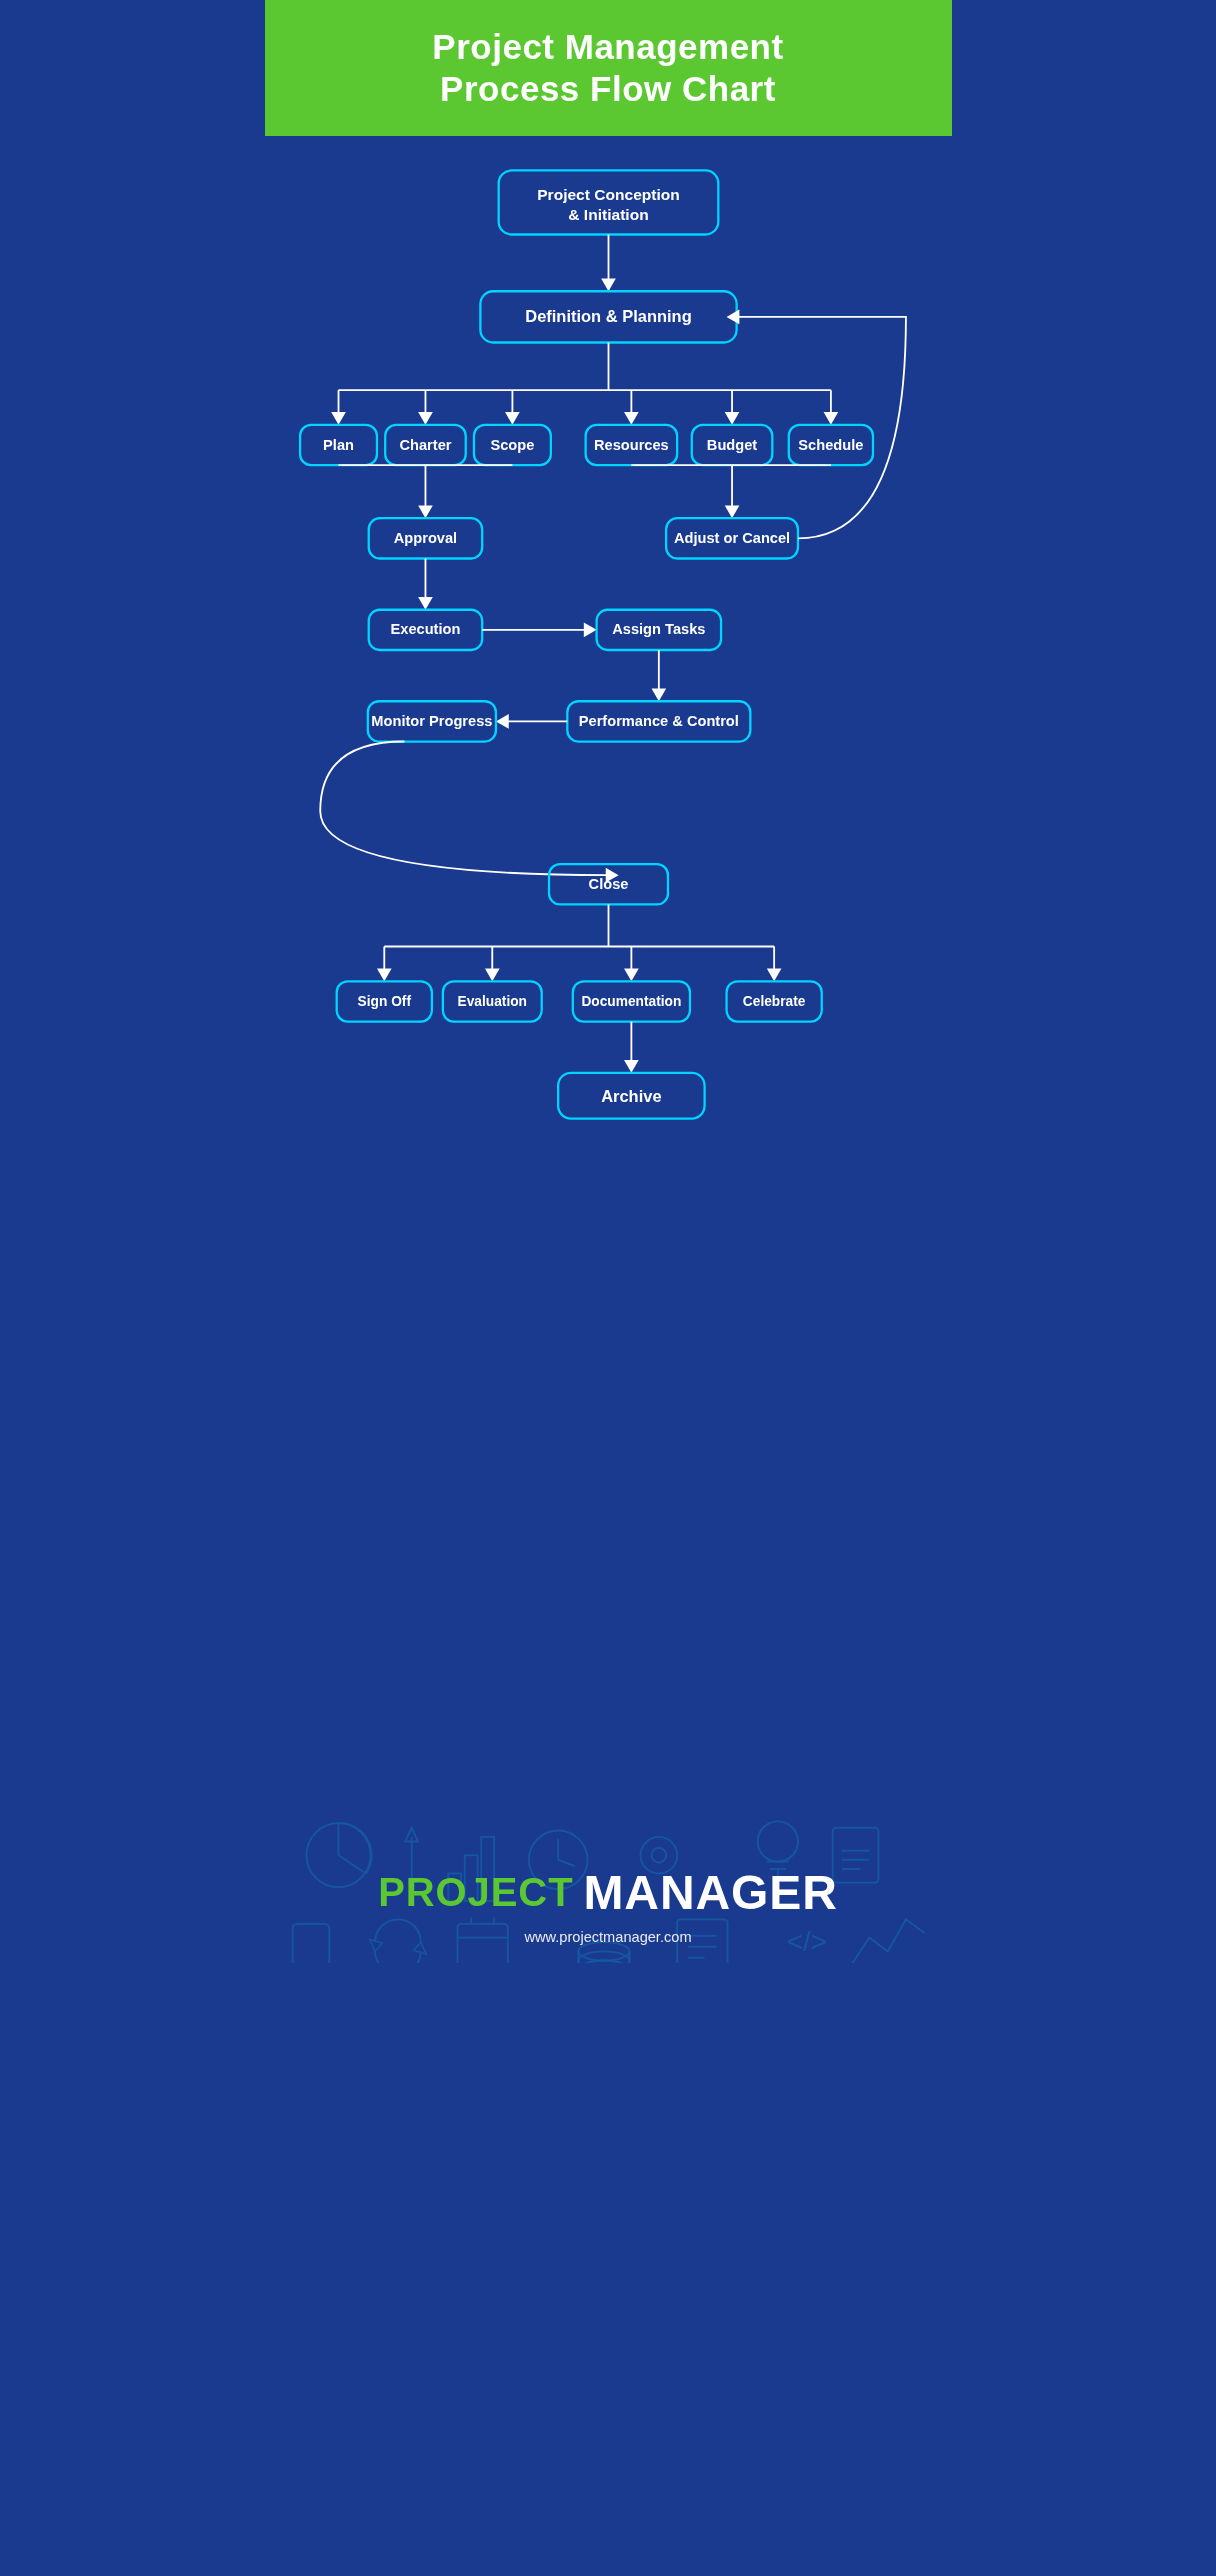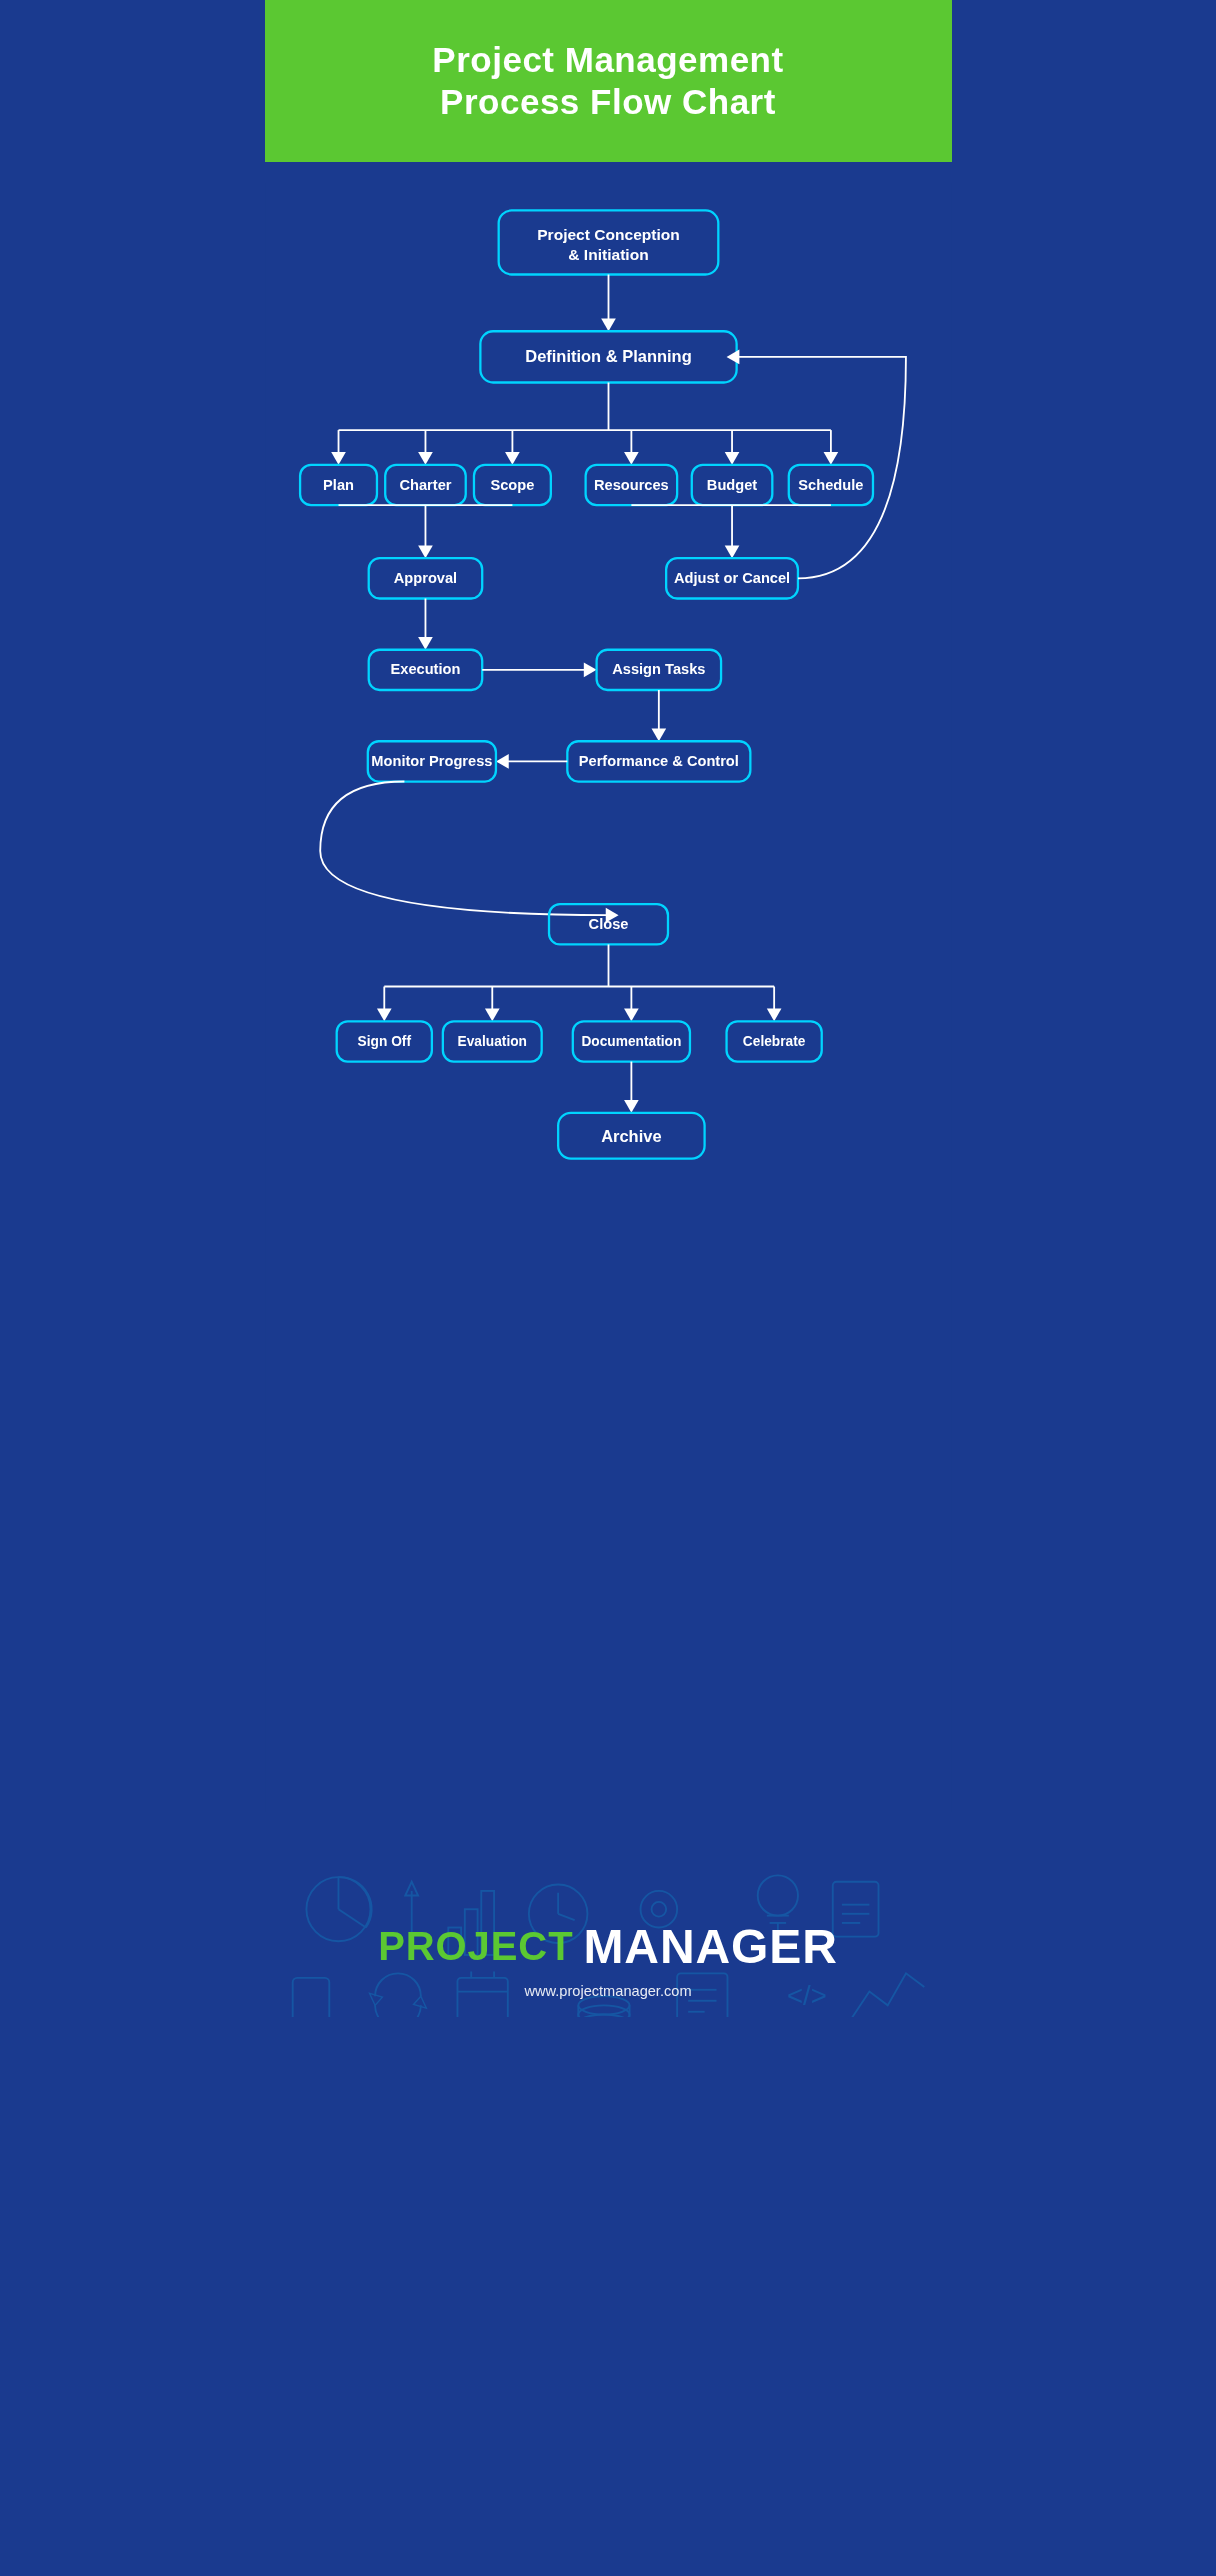--- a/index.html
+++ b/index.html
@@ -10,35 +10,35 @@
       justify-content: center;
       align-items: flex-start;
     }
     .container {
       width: 687px;
       background: #1a3a8f;
       position: relative;
     }
     .header {
       background: #5bc832;
-      padding: 39px 37px;
+      padding: 26px 37px;
       text-align: center;
     }
     .header h1 {
       color: white;
       font-size: 35px;
       font-weight: 900;
       line-height: 1.2;
       letter-spacing: 0.5px;
     }
 
     
     .svg-container {
       width: 100%;
-      padding: 21px 0;
+      padding: 7px 0;
     }
 
     .footer-section {
       width: 100%;
       background: #1a3a8f;
       position: relative;
       padding: 27.5px 0 0;
       overflow: hidden;
     }
     .brand-row {

